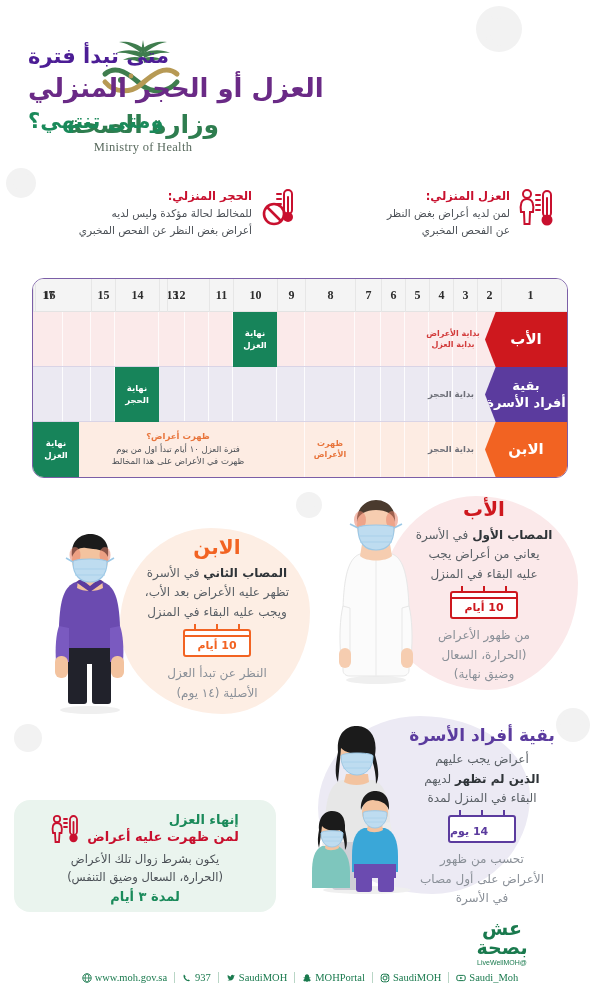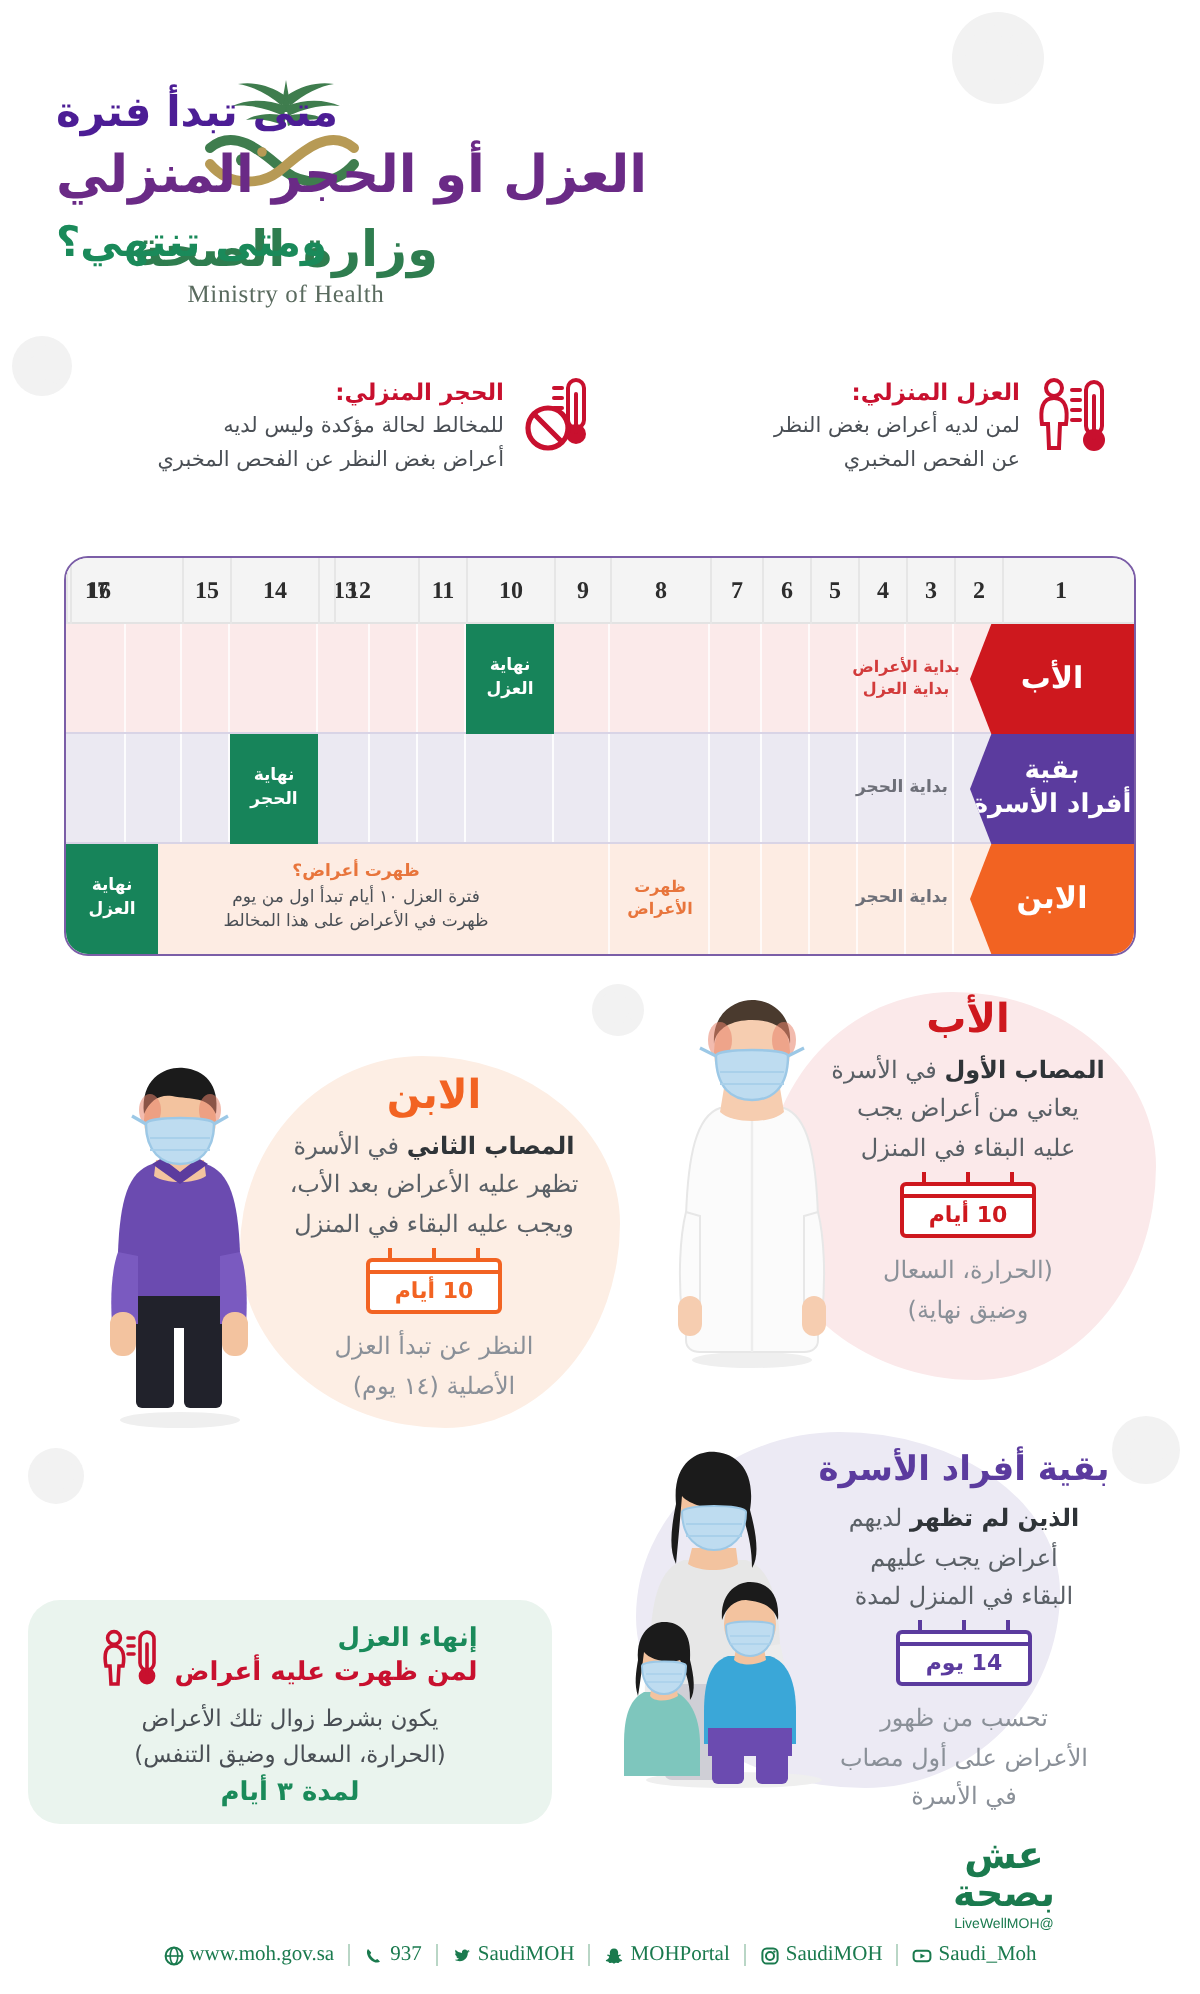--- a/index.html
+++ b/index.html
@@ -541,20 +541,21 @@
     <div class="cal" style="color:#ce181e;">
       <div class="rings">
         <i style="left:9px"></i>
           <i style="left:31px"></i>
           <i style="left:53px"></i>
       </div>
       <div class="top"></div>
       <div class="val">10 أيام</div>
     </div>
     <div class="card-tail">
+      <div>من ظهور الأعراض</div>
       <div>(الحرارة، السعال</div>
       <div>وضيق نهاية)</div>
     </div>
   </div>
 
   <div class="blob" style="left:120px;top:528px;width:190px;height:186px;background:#fdeee4;"></div>
 
   <div class="person" style="left:42px;top:530px;">
     <svg width="96" height="184" viewBox="0 0 96 184">
       <ellipse cx="48" cy="180" rx="30" ry="4" fill="#efefef"></ellipse>
@@ -632,25 +633,25 @@
       <ellipse cx="26" cy="110" rx="12" ry="14" fill="#f3c39f"></ellipse>
       <path d="M13 108 C12 94 20 89 26 89 C34 89 40 94 39 108 C41 116 42 124 39 128 C39 118 36 112 34 108 C28 110 19 108 16 104 C15 112 14 120 13 126 C11 120 12 114 13 108z" fill="#1b1b1b"></path>
       <path d="M15 111 C15 108 37 108 37 111 C37 120 32 125 26 125 C20 125 15 120 15 111z" fill="#bedcf0" stroke="#9cc8e6" stroke-width="1"></path>
       <path d="M17 115 L35 115 M17 119 L35 119" stroke="#a9d0ea" stroke-width=".8"></path>
     </svg>
   </div>
 
   <div class="card" style="right:22px;top:724px;width:192px;text-align:center;">
     <div class="card-title" style="color:#5b3b9e;font-size:17px;">بقية أفراد الأسرة</div>
     <div class="card-lead" style="margin-top:4px;">
+      <div>أعراض يجب عليهم</div>
       <div><b>الذين لم تظهر</b> <span>لديهم</span></div>
-      <div>أعراض يجب عليهم</div>
       <div>البقاء في المنزل لمدة</div>
     </div>
-    <div class="cal" style="color:#5b3b9e;">
+    <div class="cal" style="color:#5b3b9e;align-items:flex-end;">
       <div class="rings">
         <i style="left:9px"></i>
           <i style="left:31px"></i>
           <i style="left:53px"></i>
       </div>
       <div class="top"></div>
       <div class="val">14 يوم</div>
     </div>
     <div class="card-tail">
       <div>تحسب من ظهور</div>

